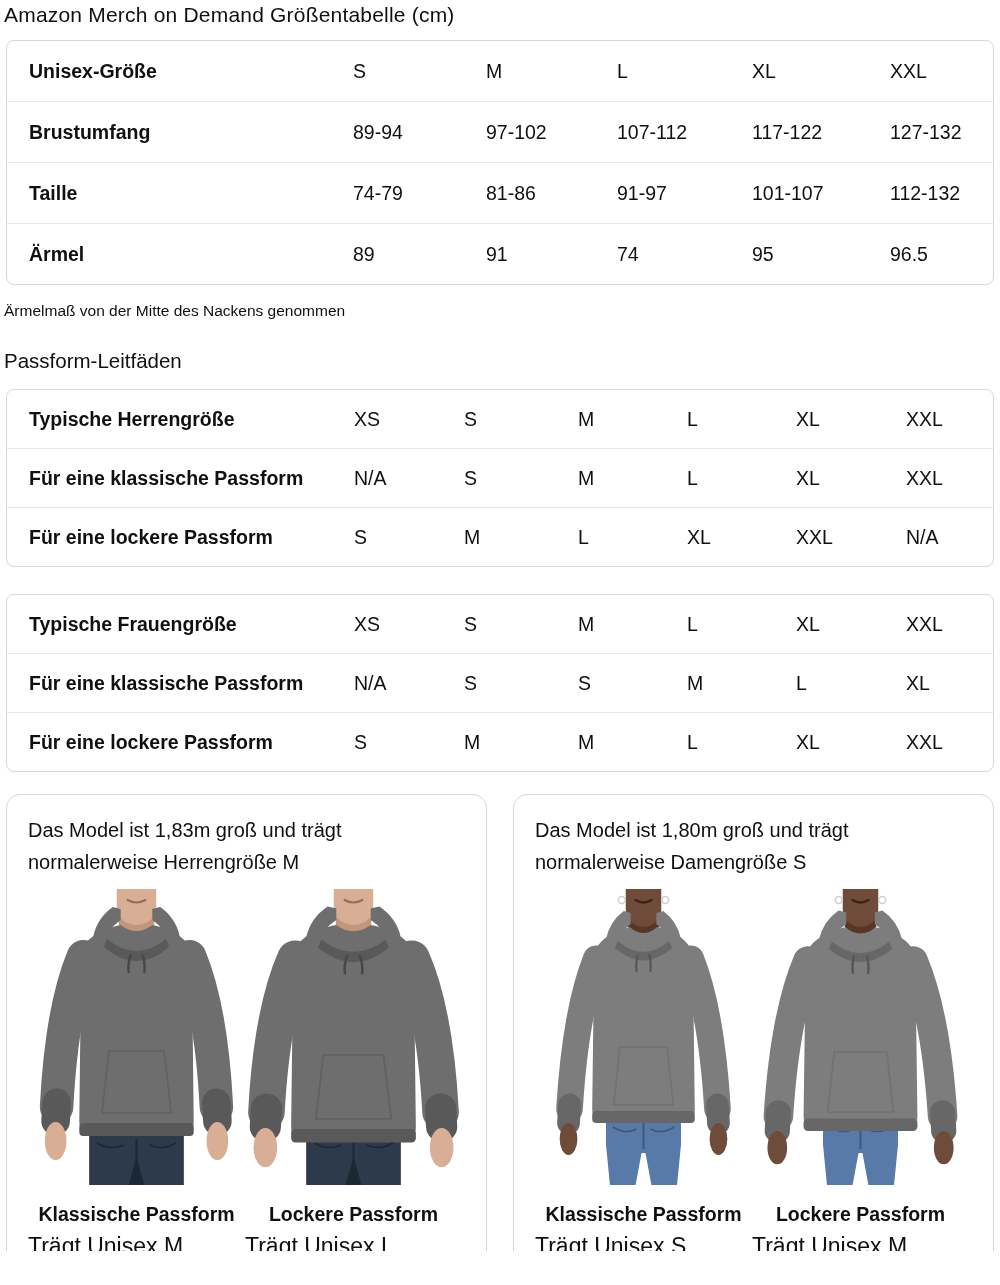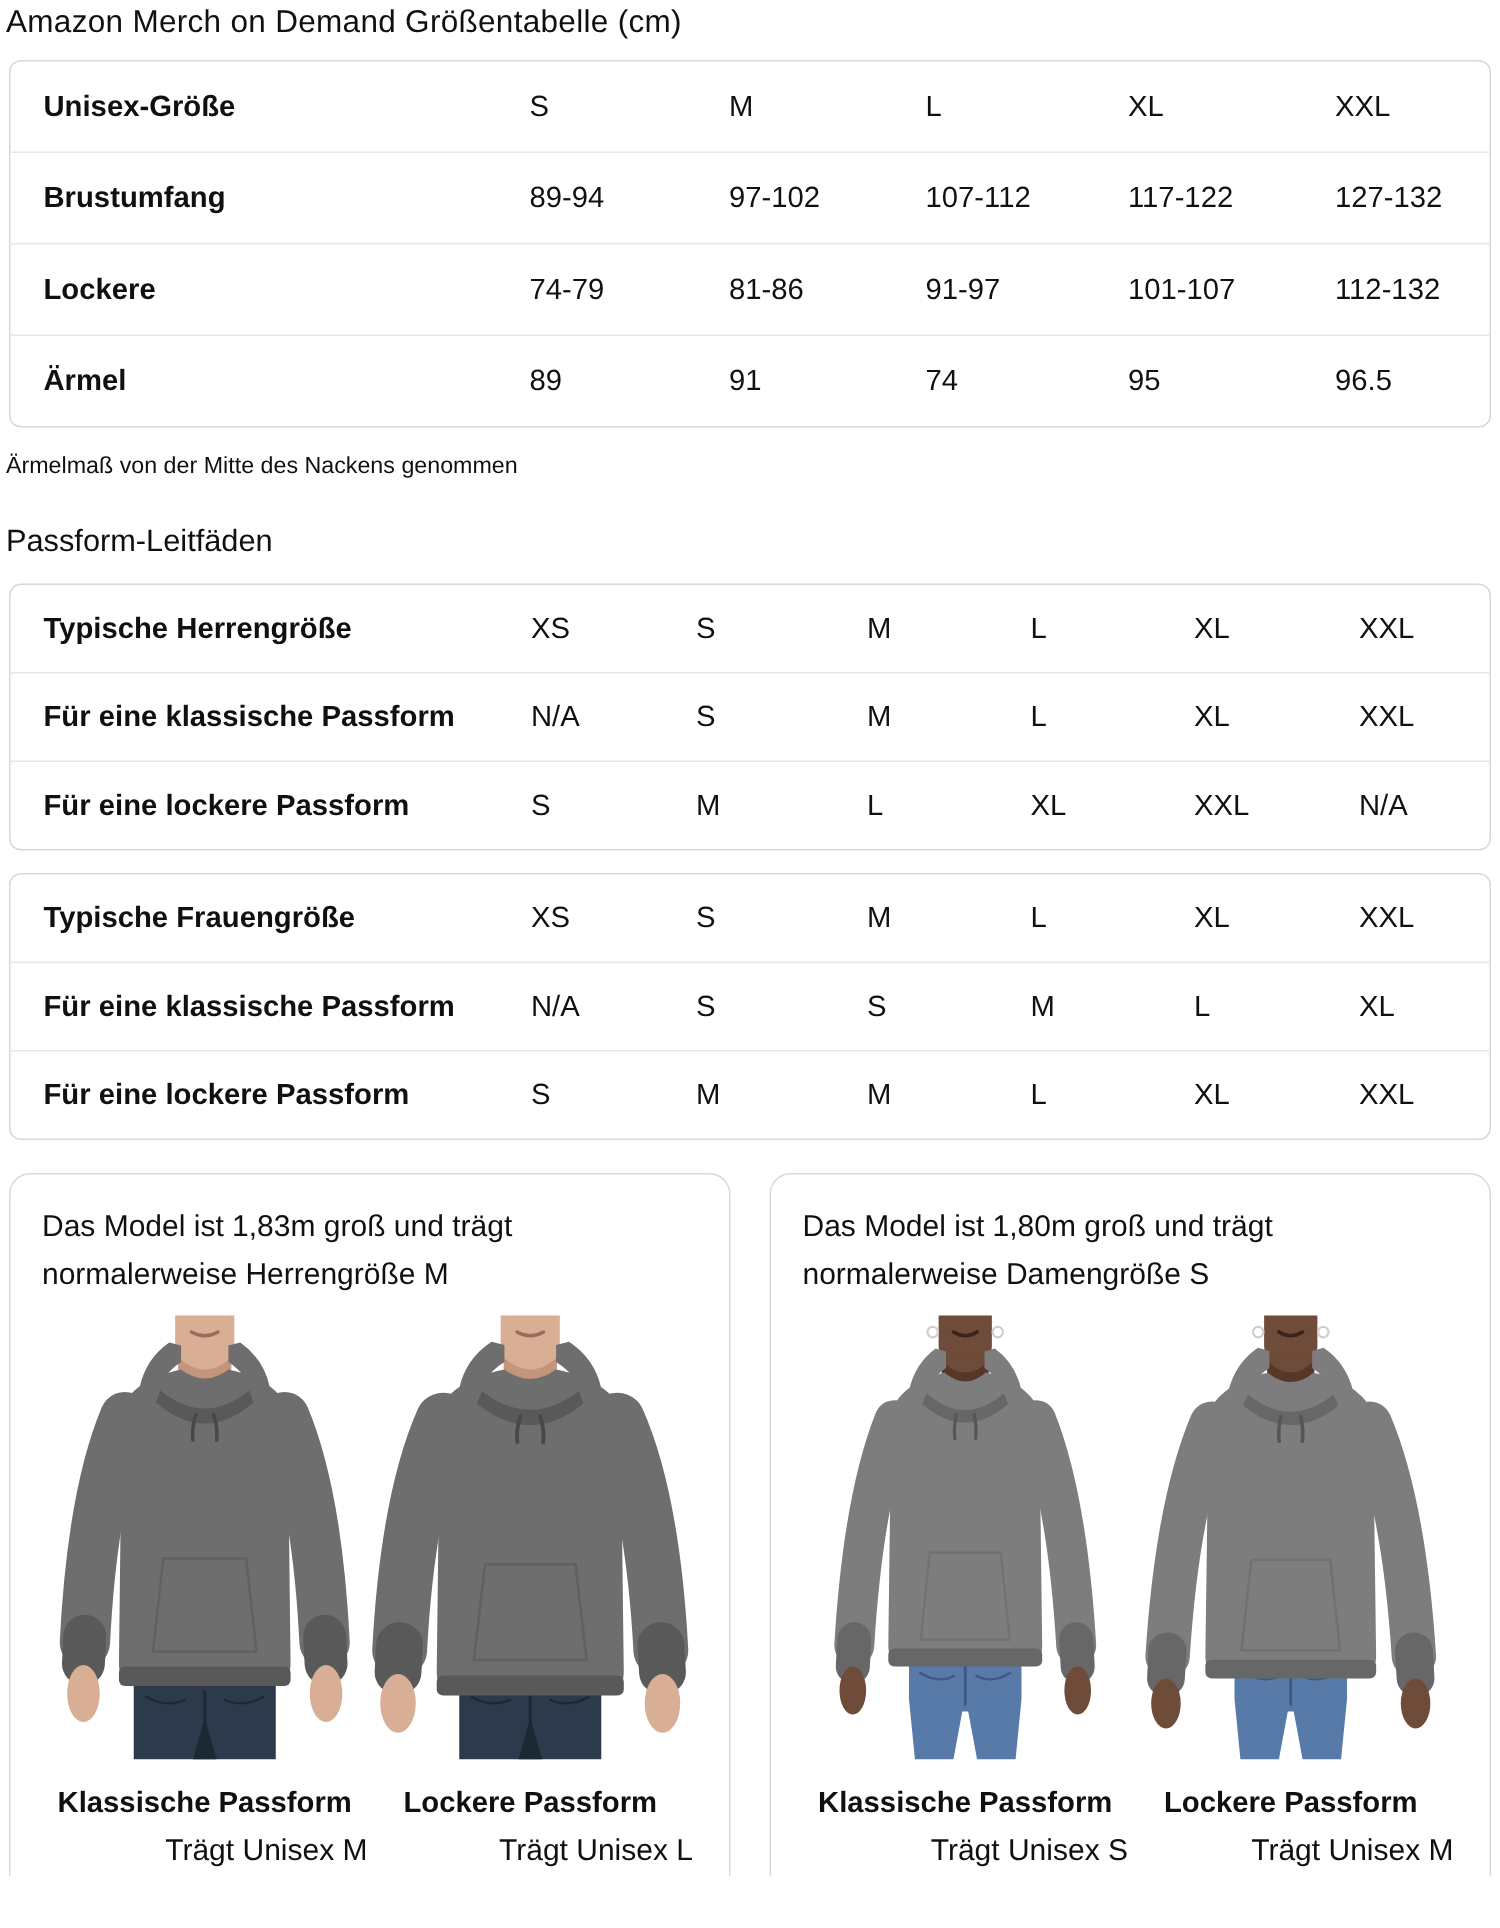--- a/index.html
+++ b/index.html
@@ -11,32 +11,32 @@
   .table{margin:13px 6px 0;border:1px solid #d5d9d9;border-radius:8px;background:#fff;overflow:hidden;}
   .trow{display:grid;align-items:center;height:60px;}
   .t1 .trow{grid-template-columns:346px 133px 131px 135px 138px 1fr;}
   .t2 .trow{grid-template-columns:347px 110px 114px 109px 109px 110px 1fr;height:58px;}
   .trow + .trow{border-top:1px solid #e7e7e7;}
   .cell{font-size:19.5px;line-height:24px;white-space:nowrap;}
   .cell.label{font-weight:700;padding-left:22px;}
   .note{font-size:15.5px;margin:16px 0 0 4px;line-height:20px;}
   .fit-heading{font-size:20.5px;font-weight:400;margin:27px 0 0 4px;line-height:26px;}
   .table.gap-sm{margin-top:15px;}
-  .table.gap-md{margin-top:15px;}
+  .table.gap-md{margin-top:27px;}
 
   .cards{display:flex;gap:26px;margin:22px 6px 0;height:493px;}
   .card{flex:1;border:1px solid #d5d9d9;border-radius:14px;padding:19px 21px 0;box-sizing:border-box;overflow:hidden;background:#fff;}
   .card-desc{font-size:20px;line-height:32px;margin:0;max-width:402px;}
   .figures{display:flex;gap:0;margin-top:9px;}
   .figure{margin:0;width:217px;--fx:1;--fy:1;}
   .figure.loose{--fx:1.09;--fy:1.03;}
   .card.female .figure.loose{--fx:1.11;--fy:1.04;}
   .photo{display:block;width:217px;height:298px;background:#fff;}
   .cap-fit{font-weight:700;font-size:19.5px;text-align:center;margin-top:17px;line-height:24px;}
-  .cap-size{font-size:20px;text-align:right;margin-top:8px;line-height:24px;}
+  .cap-size{font-size:23px;text-align:left;margin-top:8px;line-height:24px;}
 
   .card.male .figure{--hoodie:#6e6e6e;--hoodie-dark:#595959;--skin:#d8ae94;--skin-shadow:#c3957a;
     --jeans:#2c3a4b;--jeans-dark:#1d2835;--mouth:#9c6a5c;--string:#484848;}
   .card.female .figure{--hoodie:#7d7d7d;--hoodie-dark:#676767;--skin:#6f4b39;--skin-shadow:#573828;
     --jeans:#587aa8;--jeans-dark:#3b5983;--mouth:#3c2218;--string:#565656;}
 </style>
 </head>
 <body>
 
 <svg width="0" height="0" style="position:absolute" aria-hidden="true">
@@ -119,21 +119,21 @@
     </div>
     <div class="trow">
       <div class="cell label">Brustumfang</div>
       <div class="cell">89-94</div>
       <div class="cell">97-102</div>
       <div class="cell">107-112</div>
       <div class="cell">117-122</div>
       <div class="cell">127-132</div>
     </div>
     <div class="trow">
-      <div class="cell label">Lockere</div>
+      <div class="cell label">Taille</div>
       <div class="cell">74-79</div>
       <div class="cell">81-86</div>
       <div class="cell">91-97</div>
       <div class="cell">101-107</div>
       <div class="cell">112-132</div>
     </div>
     <div class="trow">
       <div class="cell label">Ärmel</div>
       <div class="cell">89</div>
       <div class="cell">91</div>

